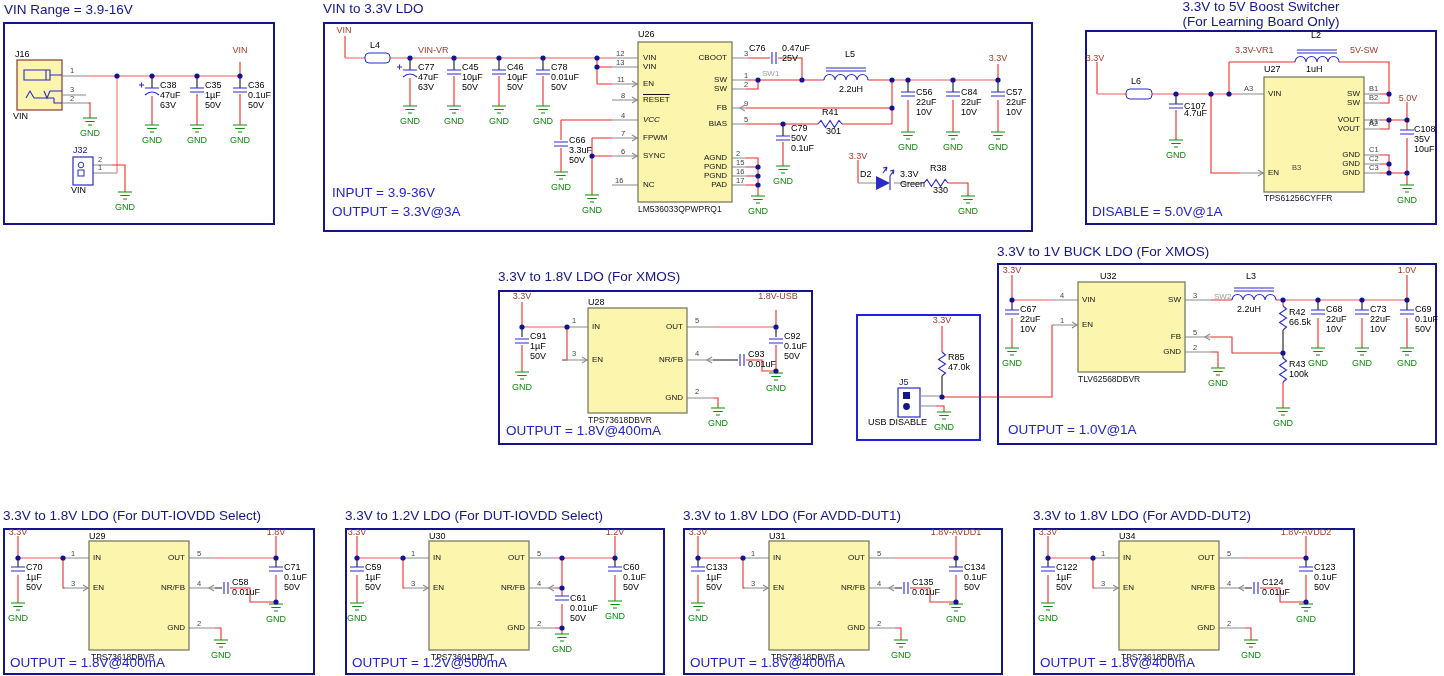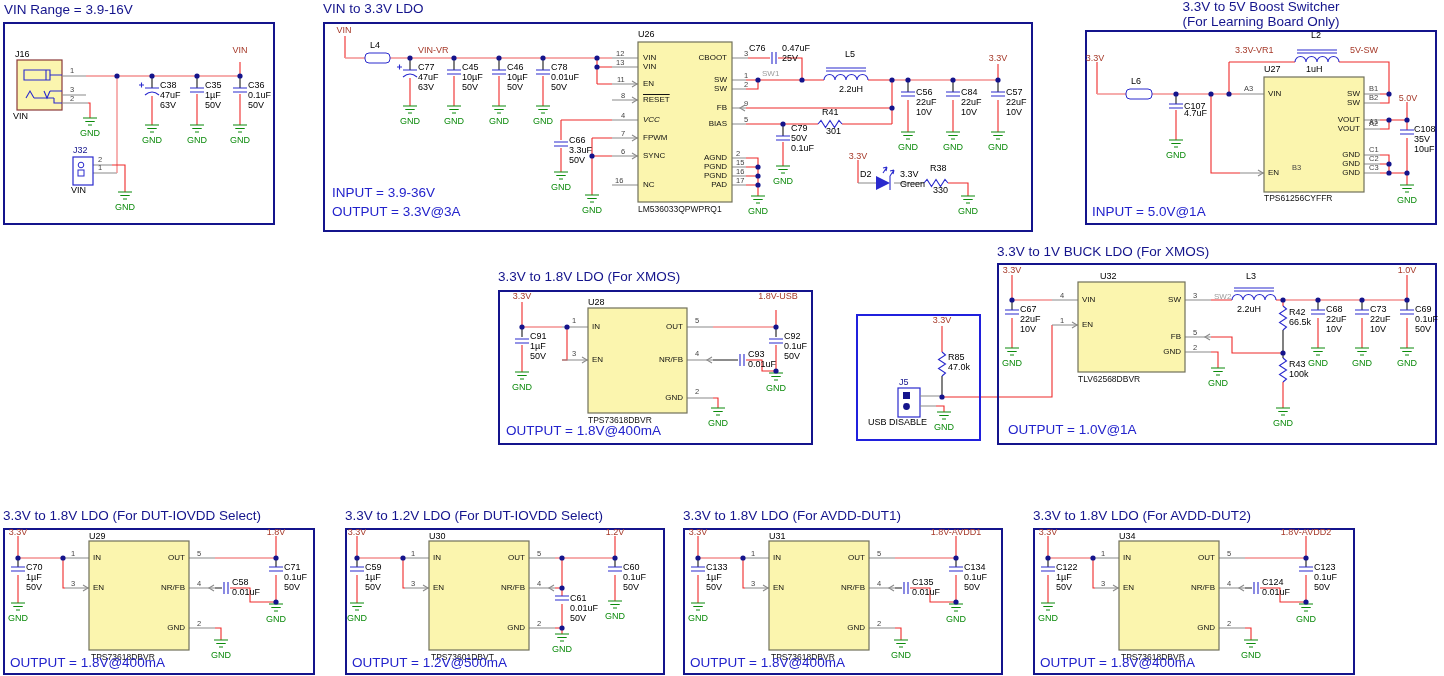--- a/index.html
+++ b/index.html
@@ -489,21 +489,21 @@
       <span class="lab k-pname a-r" style="left: 1360px; top: 116px;">VOUT</span>
       <span class="lab k-pname a-r" style="left: 1360px; top: 125px;">VOUT</span>
       <span class="lab k-pname a-r" style="left: 1360px; top: 151px;">GND</span>
       <span class="lab k-pname a-r" style="left: 1360px; top: 160px;">GND</span>
       <span class="lab k-pname a-r" style="left: 1360px; top: 169px;">GND</span>
       <span class="lab k-net a-c" style="left: 1408px; top: 94px;">5.0V</span>
       <span class="lab" style="left: 1414px; top: 125px;">C108</span>
       <span class="lab" style="left: 1414px; top: 135px;">35V</span>
       <span class="lab" style="left: 1414px; top: 145px;">10uF</span>
       <span class="lab k-gnd a-c" style="left: 1407px; top: 196px;">GND</span>
-      <span class="lab k-note" style="left: 1092px; top: 205px;">INPUT = 5.0V@1A</span>
+      <span class="lab k-note" style="left: 1092px; top: 205px;">DISABLE = 5.0V@1A</span>
       <span class="lab k-title" style="left: 498px; top: 270px;">3.3V to 1.8V LDO (For XMOS)</span>
       <span class="lab k-net a-c" style="left: 522px; top: 292px;">3.3V</span>
       <span class="lab" style="left: 530px; top: 332px;">C91</span>
       <span class="lab" style="left: 530px; top: 342px;">1µF</span>
       <span class="lab" style="left: 530px; top: 352px;">50V</span>
       <span class="lab k-gnd a-c" style="left: 522px; top: 383px;">GND</span>
       <span class="lab" style="left: 588px; top: 298px;">U28</span>
       <span class="lab k-part" style="left: 588px; top: 416px;">TPS73618DBVR</span>
       <span class="lab k-pin" style="left: 572px; top: 317px;">1</span>
       <span class="lab k-pin" style="left: 572px; top: 350px;">3</span>

